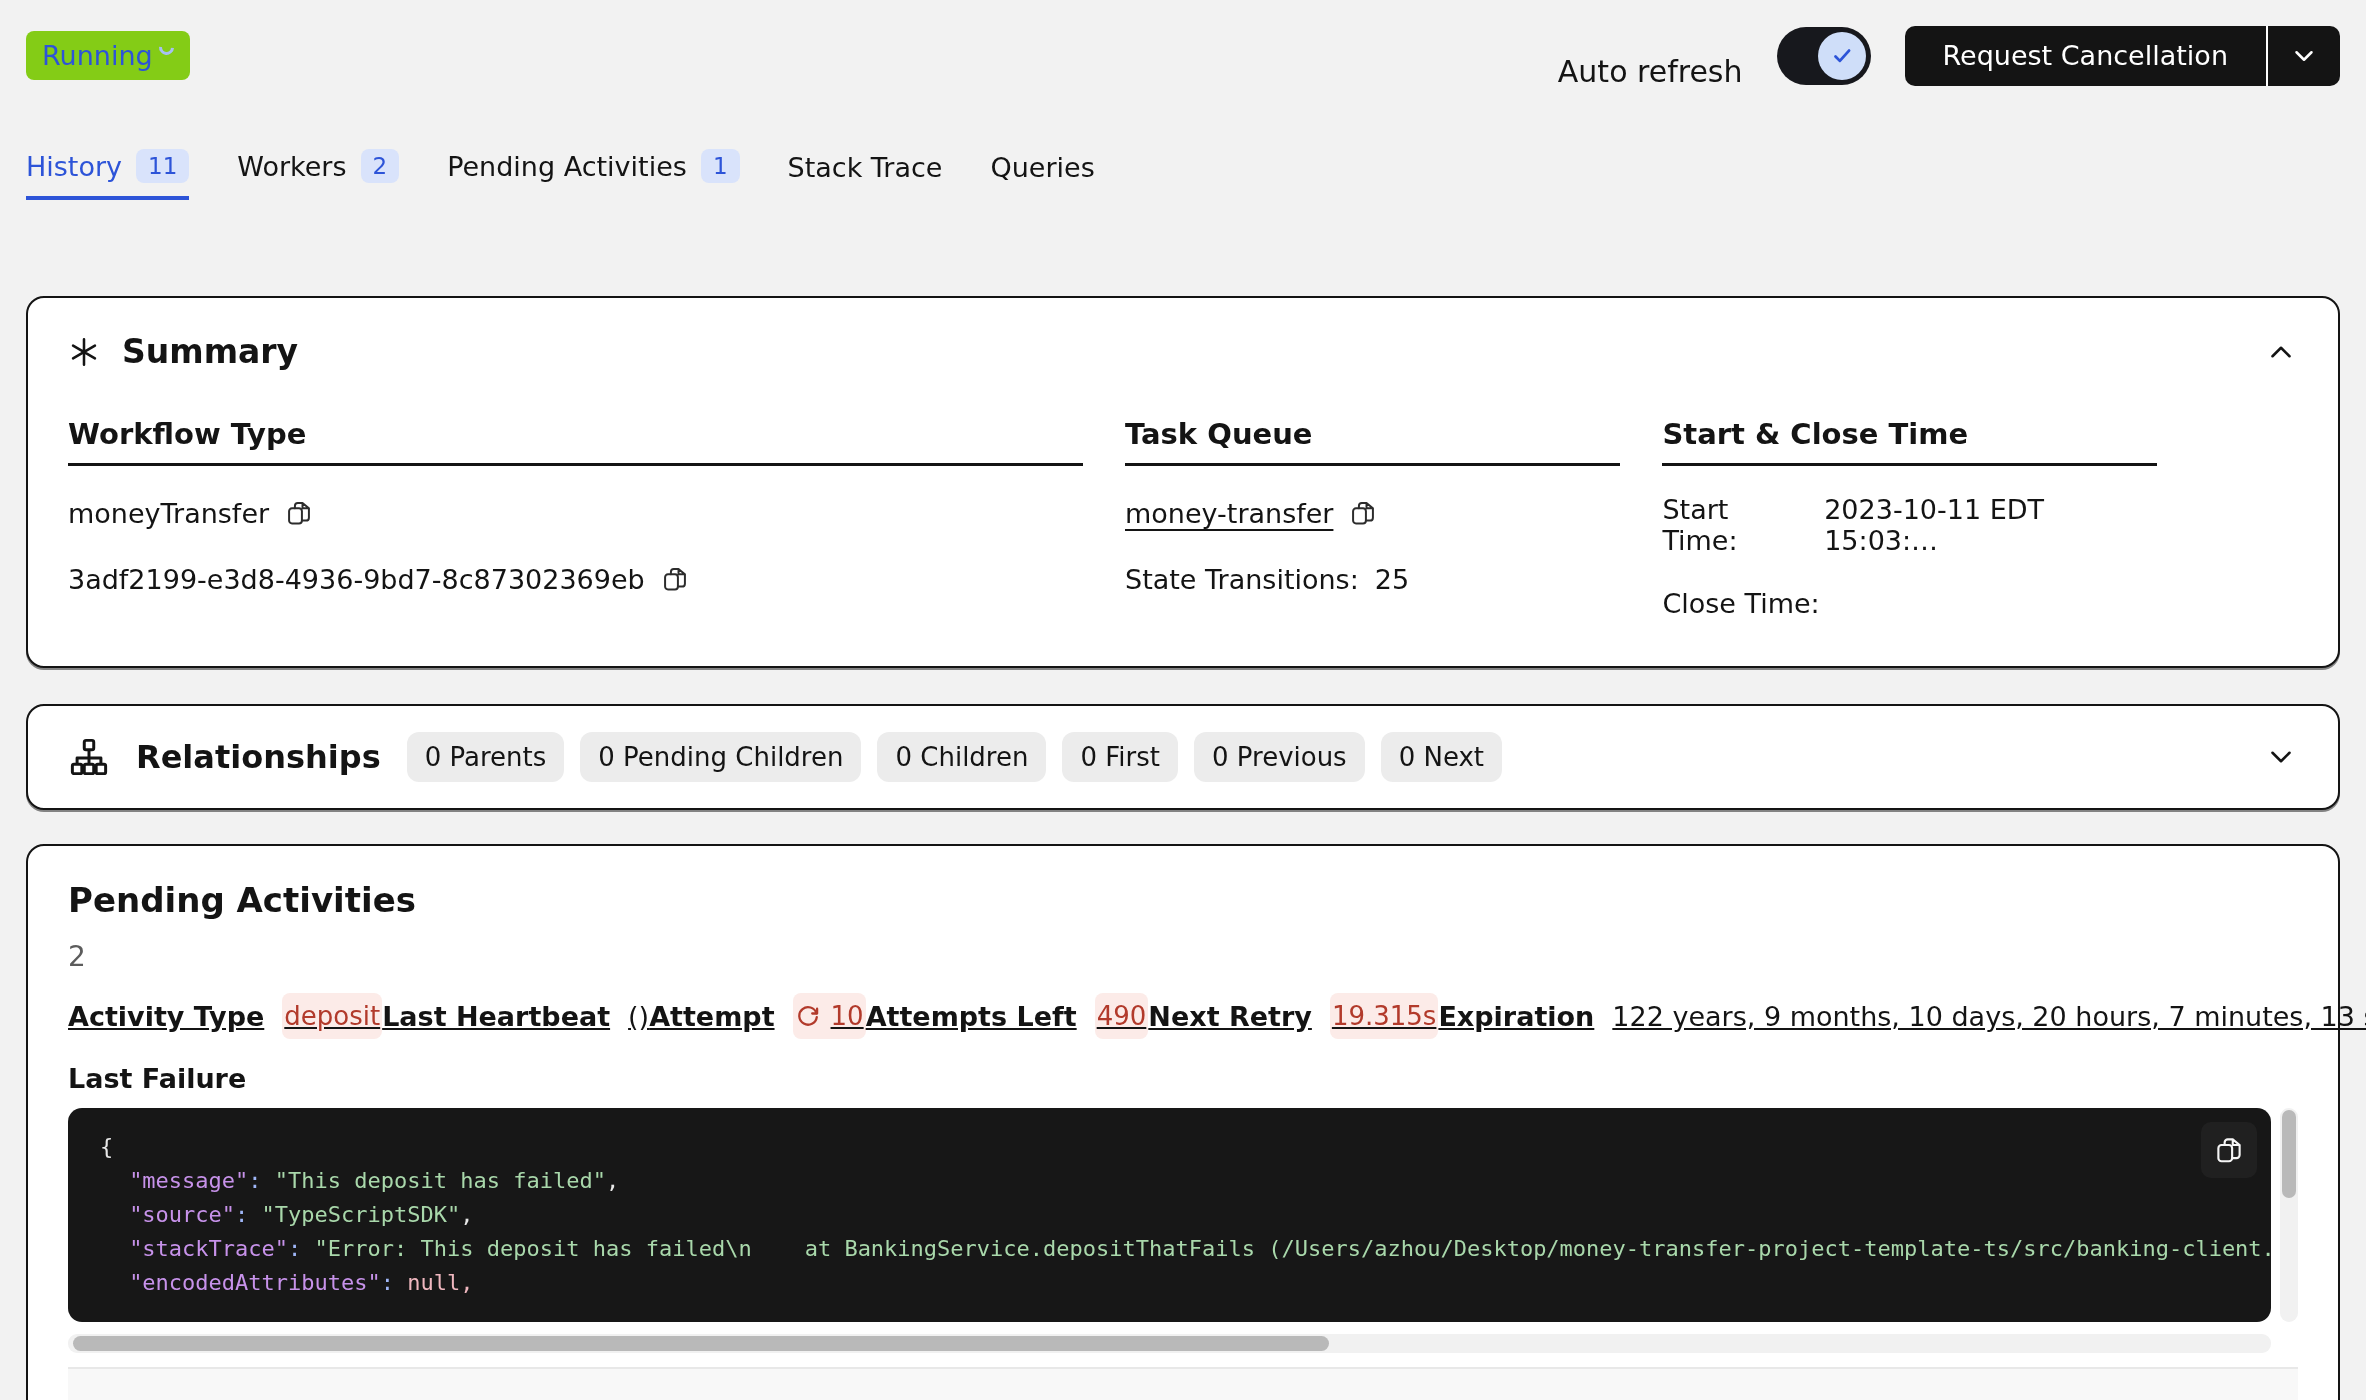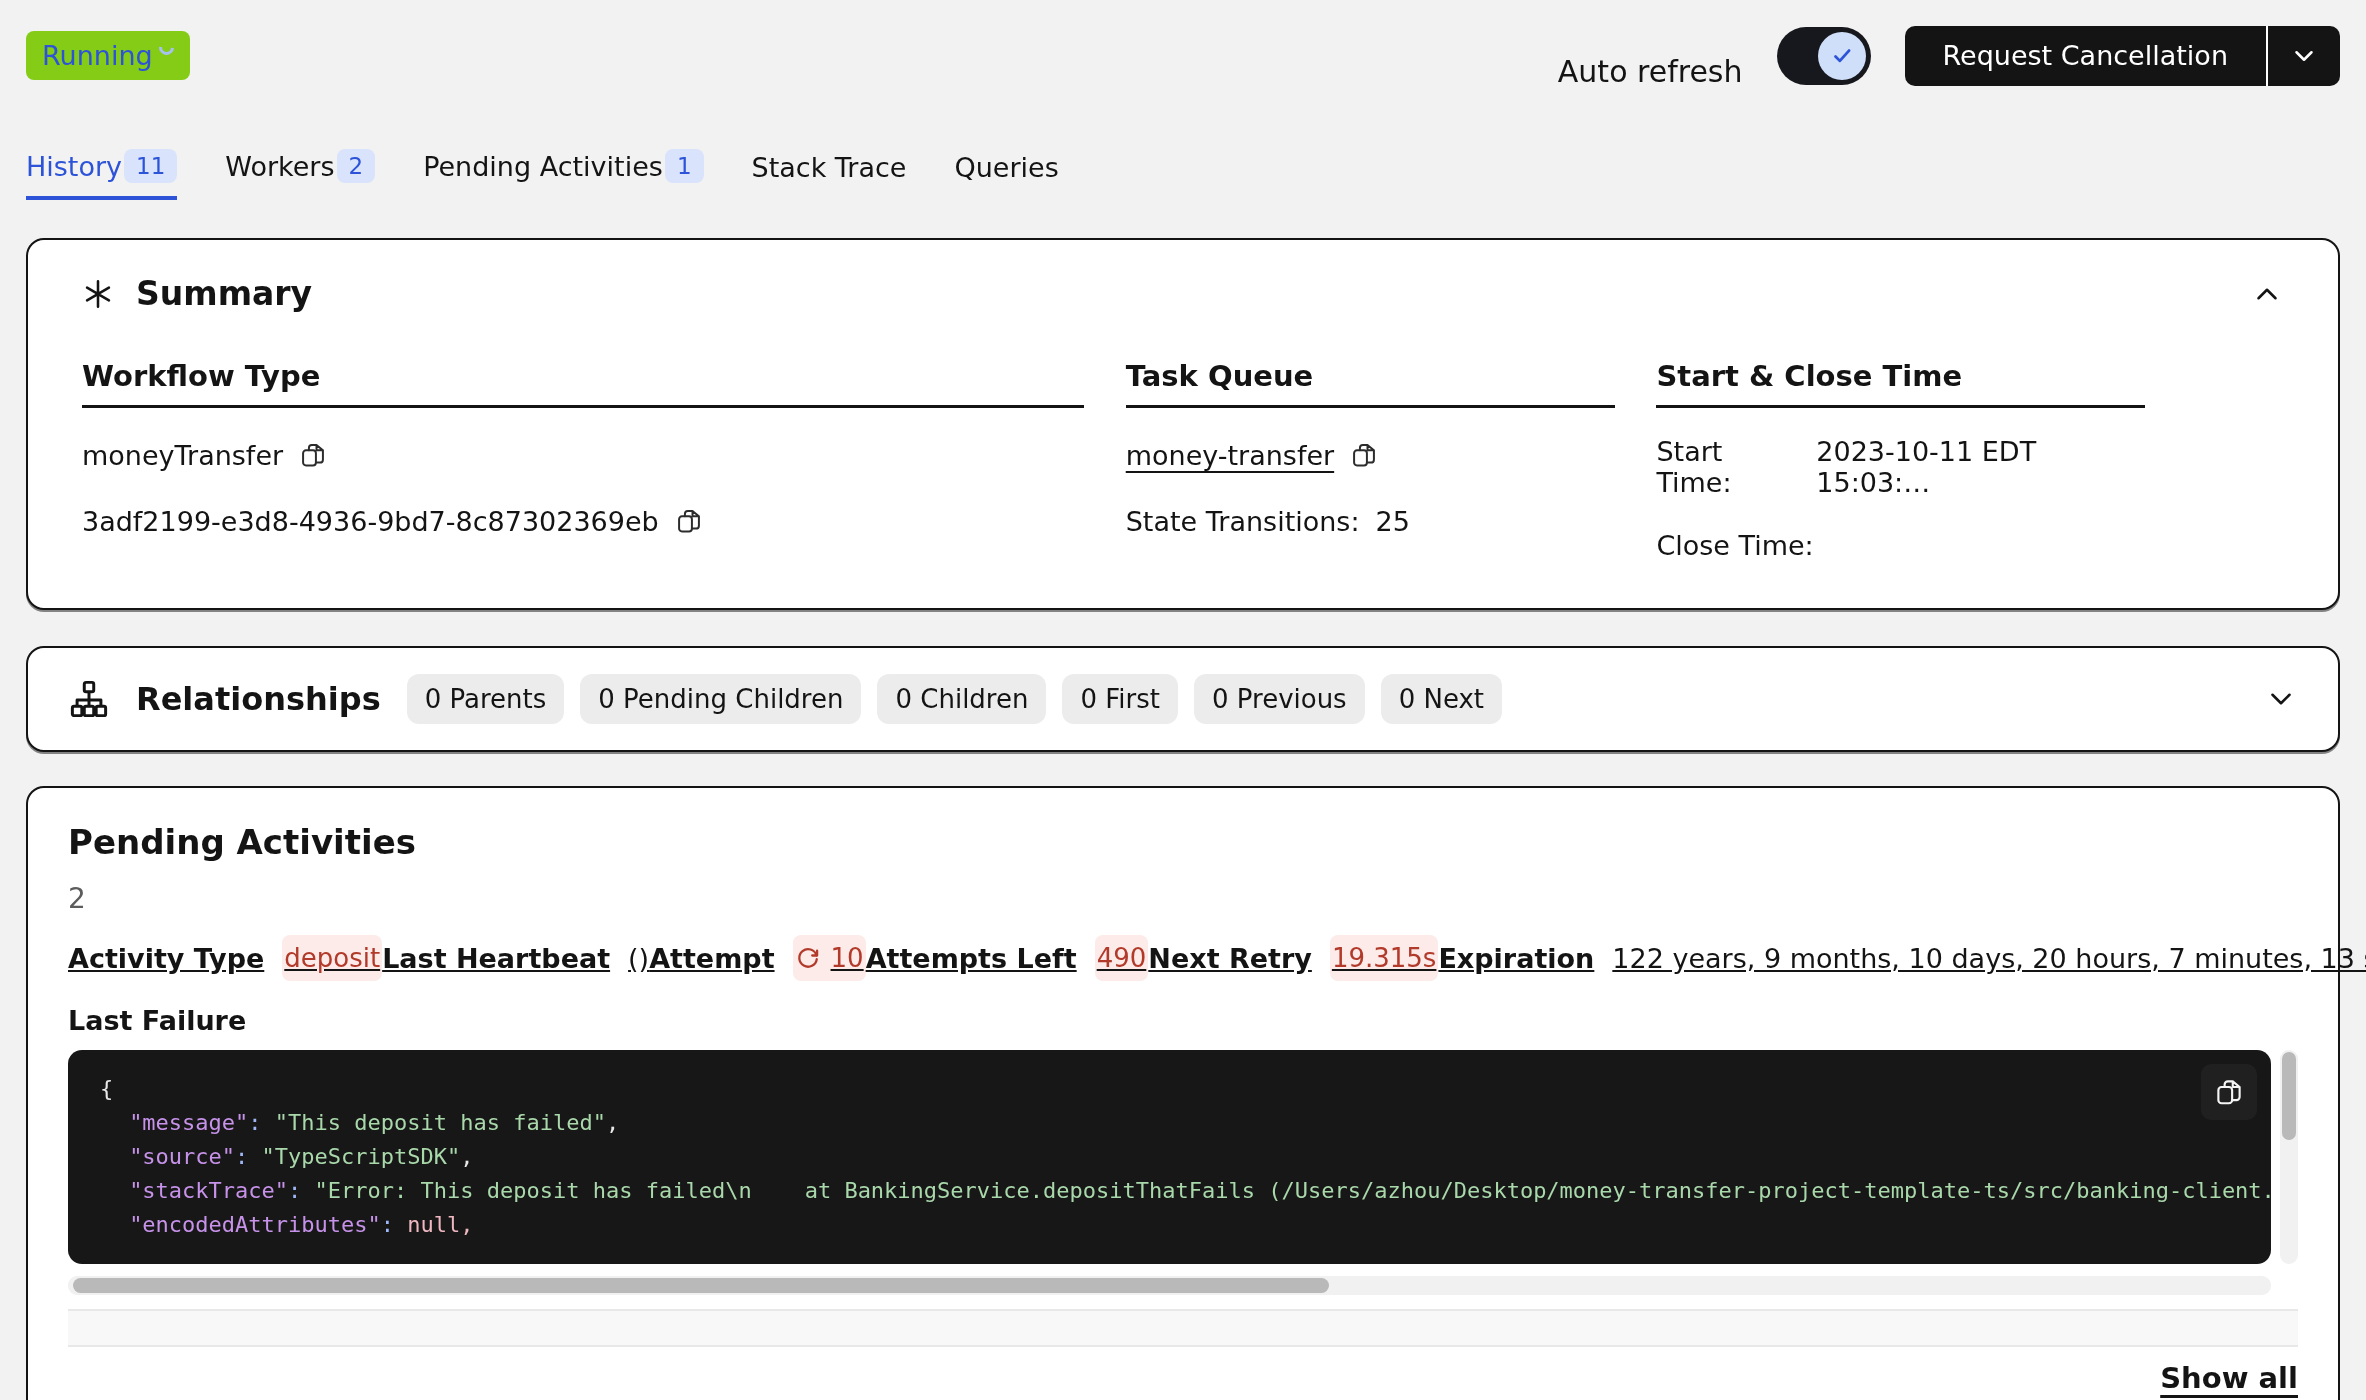--- a/index.html
+++ b/index.html
@@ -36,30 +36,30 @@
   .cancel-btn {
     display:flex; align-items:stretch; height:60px;
     background:#141414; color:#fff; border-radius:10px; overflow:hidden; cursor:pointer;
   }
   .cancel-main { display:flex; align-items:center; padding:0 38px; font-size:27px; }
   .cancel-divider { width:2px; background:#ffffff; }
   .cancel-caret { width:72px; display:flex; align-items:center; justify-content:center; }
 
   
   .tabs { display:flex; align-items:flex-end; gap:48px; margin-top:60px; font-size:27px; }
-  .tab { display:flex; align-items:center; gap:2px; padding-bottom:13px; border-bottom:4px solid transparent; cursor:pointer; }
+  .tab { display:flex; align-items:center; gap:14px; padding-bottom:13px; border-bottom:4px solid transparent; cursor:pointer; }
   .tab.active { color:#2d54d8; border-bottom-color:#2d54d8; }
   .tab-badge { font-size:23px; background:#d9e3fb; color:#2d54d8; padding:4px 12px; border-radius:8px; }
 
   
   .card {
     background:#fff; border:2px solid #141414; border-radius:18px;
     box-shadow:0 2px 0 rgba(20,20,20,0.5);
   }
-  .summary-card { margin-top:38px; padding:34px 54px 44px; }
+  .summary-card { margin-top:96px; padding:34px 40px 44px; }
   .card-head { display:flex; align-items:center; gap:22px; }
   .card-title { font-size:33px; font-weight:700; }
   .head-caret { margin-left:auto; color:#141414; cursor:pointer; display:flex; }
 
   .summary-grid { display:grid; grid-template-columns:45.5% 22.2% 22.2%; column-gap:1.9%; margin-top:46px; }
   .col-header { font-size:29px; font-weight:600; border-bottom:3px solid #141414; padding-bottom:12px; }
   .cell { margin-top:28px; font-size:27px; display:flex; align-items:center; gap:16px; min-height:38px; }
   .copy-btn { width:28px; height:28px; color:#2c2c2c; cursor:pointer; flex:none; }
   .tq-link { text-decoration:underline; text-underline-offset:6px; cursor:pointer; color:#141414; }
 

